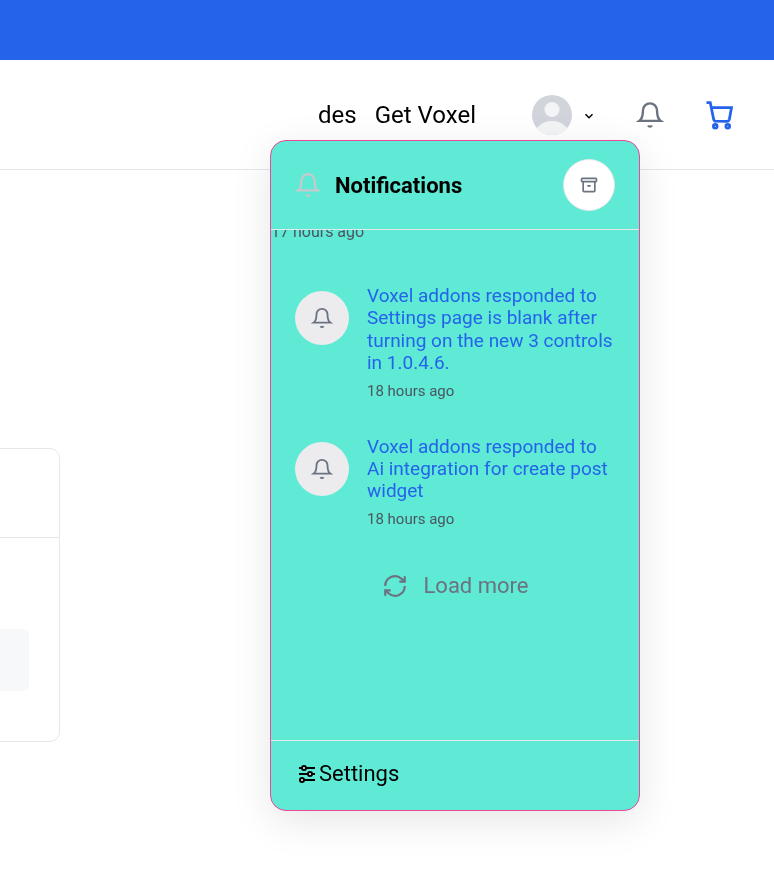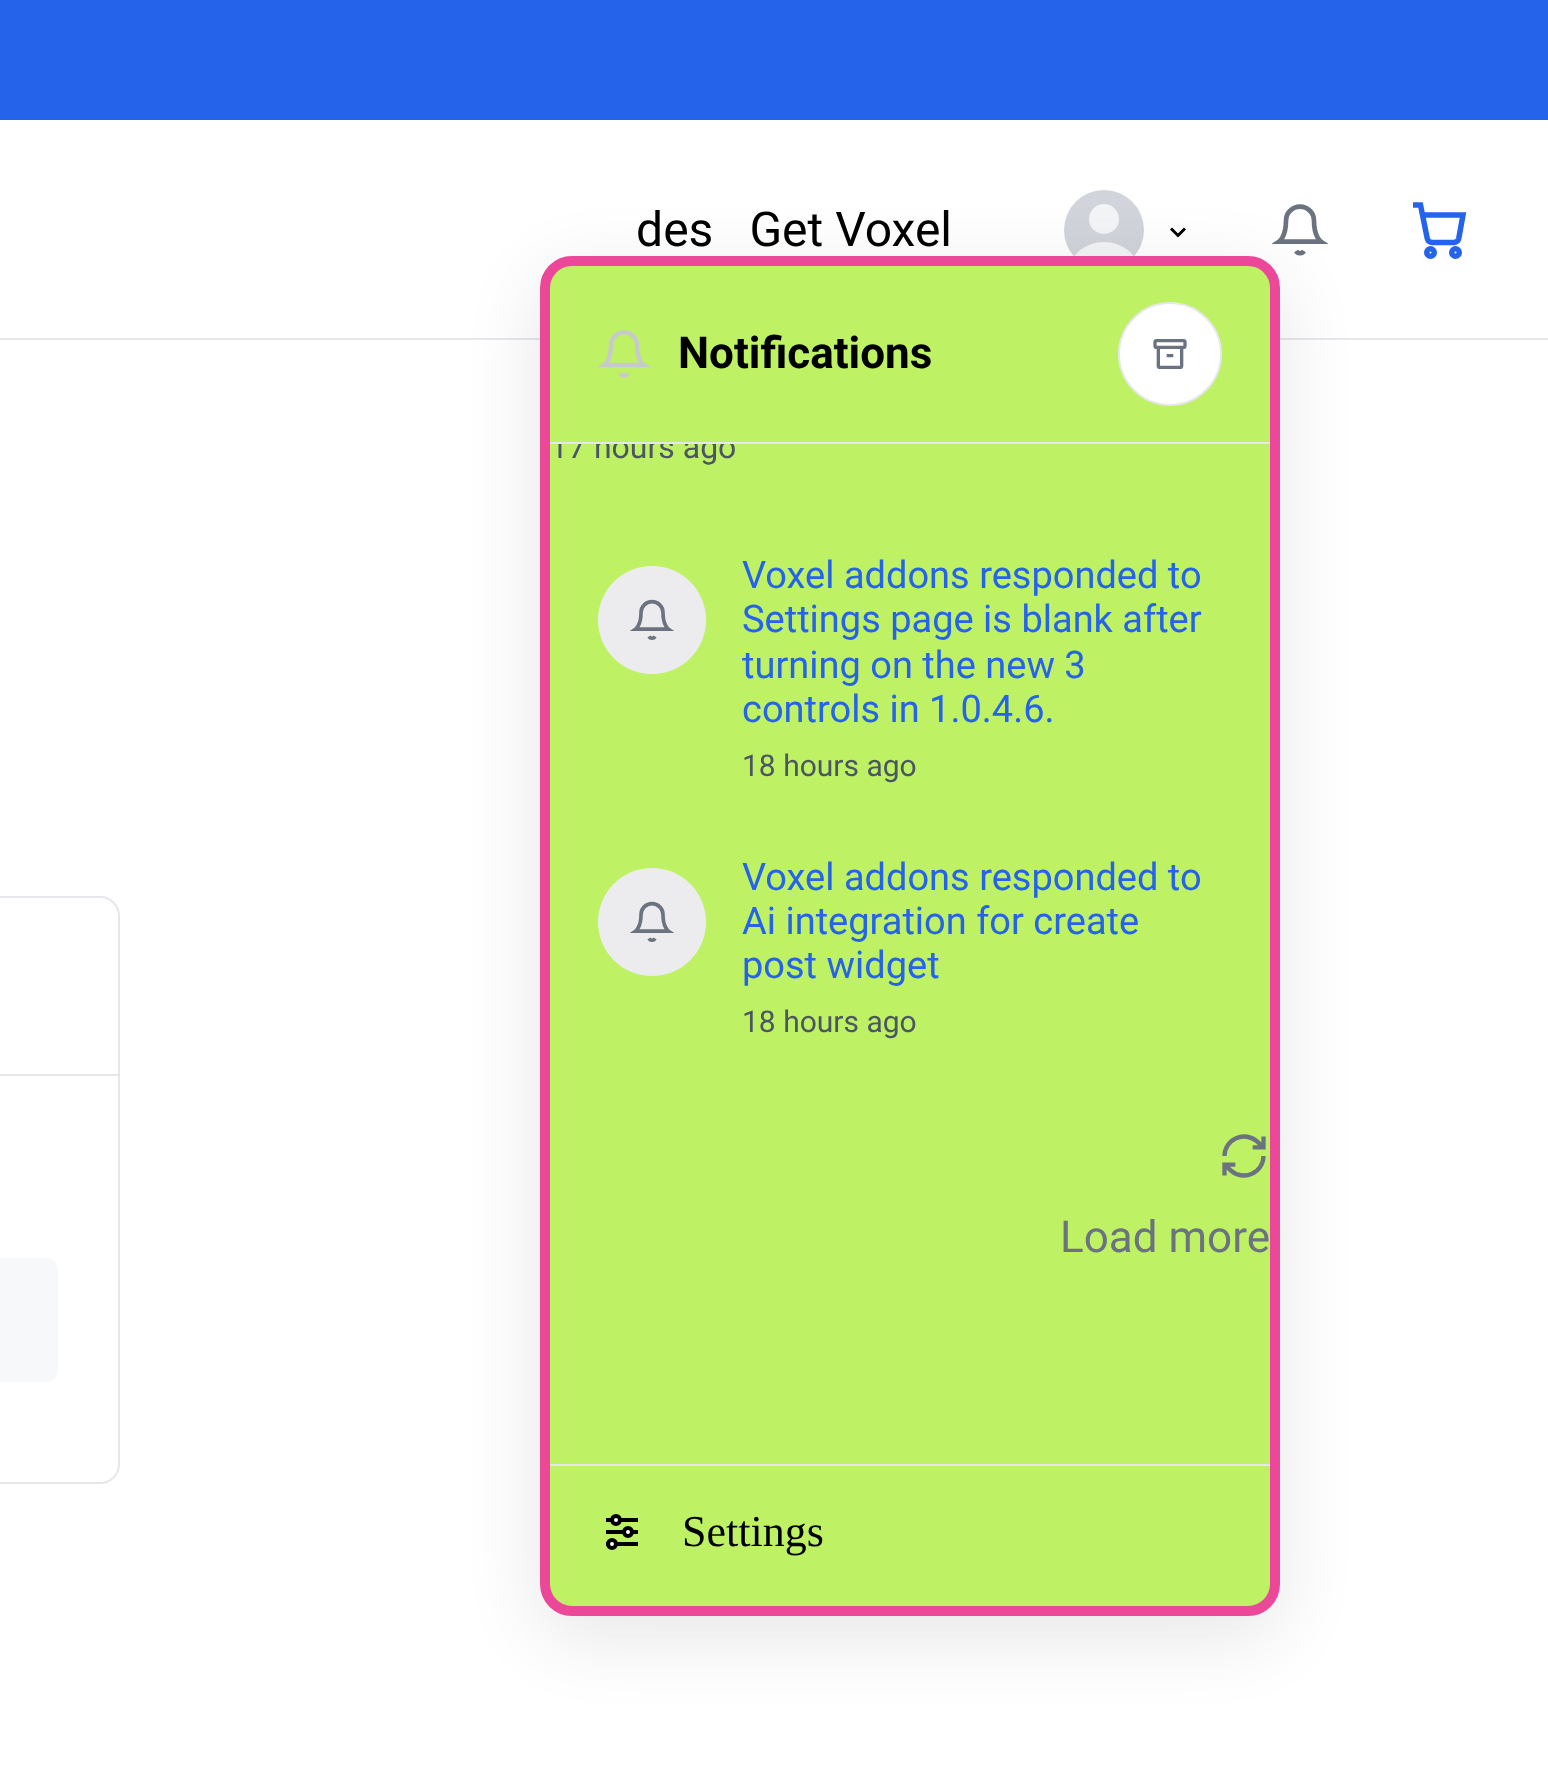--- a/index.html
+++ b/index.html
@@ -100,25 +100,25 @@
   .icon-cart {
     width: 30px;
     height: 30px;
     cursor: pointer;
     color: #2563eb;
   }
 
   
   .dropdown {
     position: absolute;
-    top: 128px;
+    top: 140px;
     left: 270px;
     width: 370px;
-    background: #bef264;
-    border: 5px solid #ec4899;
+    background: #5eead4;
+    border: 1px solid #ec4899;
     border-radius: 16px;
     box-shadow: 0 10px 40px rgba(0,0,0,0.1);
     overflow: hidden;
   }
 
   .dropdown-header {
     display: flex;
     align-items: center;
     padding: 18px 24px;
     border-bottom: 1px solid #e5e7eb;
@@ -196,43 +196,40 @@
     margin-bottom: 6px;
   }
 
   .notif-time {
     color: #4b5563;
     font-size: 15px;
   }
 
   .load-more {
     display: flex;
-    align-items: flex-end;
+    align-items: center;
     justify-content: center;
     gap: 16px;
     padding: 26px 0 28px;
     color: #6b7280;
     font-size: 22px;
     border-top: 1px solid transparent;
     cursor: pointer;
-    flex-direction: column;
   }
   .load-more svg { color:#6b7280; }
 
   .dropdown-divider {
     border-top: 1px solid #e5e7eb;
   }
 
   .dropdown-footer {
     display: flex;
     align-items: center;
-    gap: 18px;
     padding: 20px 24px 24px;
     cursor: pointer;
-    font-family: Liberation Serif, serif;
   }
 
   .dropdown-footer .settings-label {
     font-size: 22px;
     color: #000;
   }
 
   
   .bg-card {
     position: absolute;

